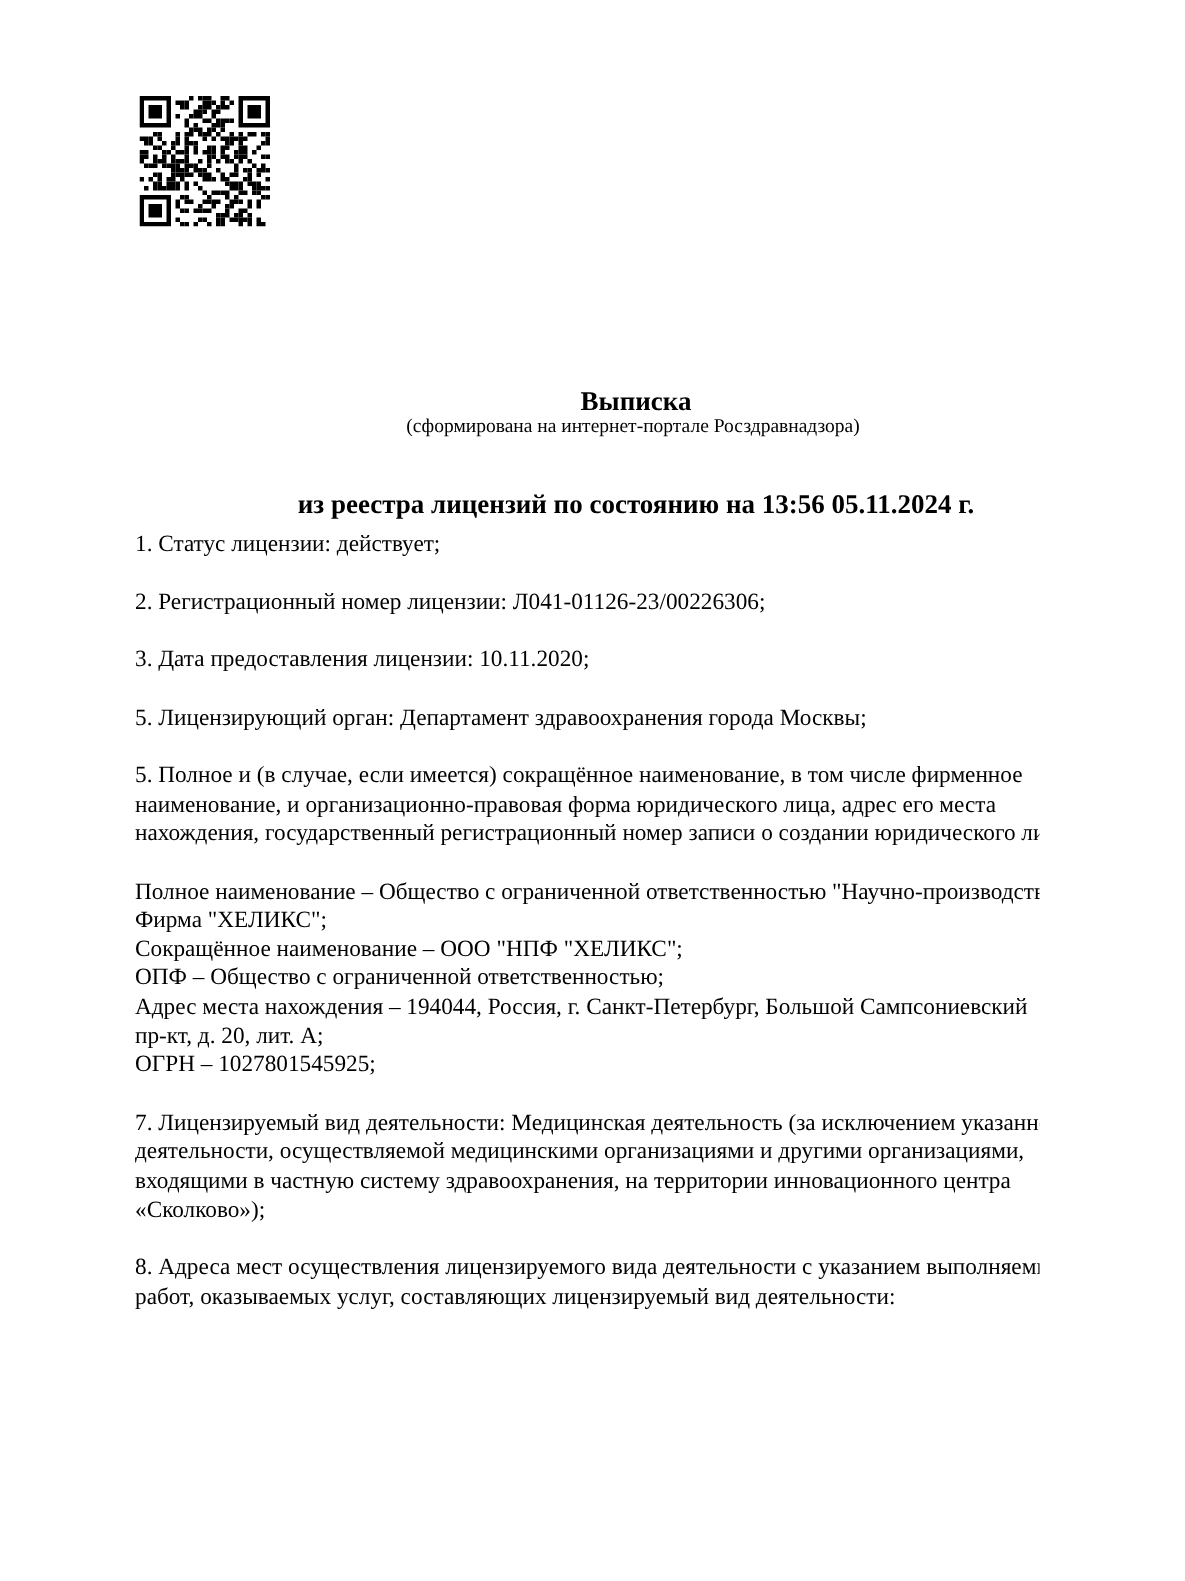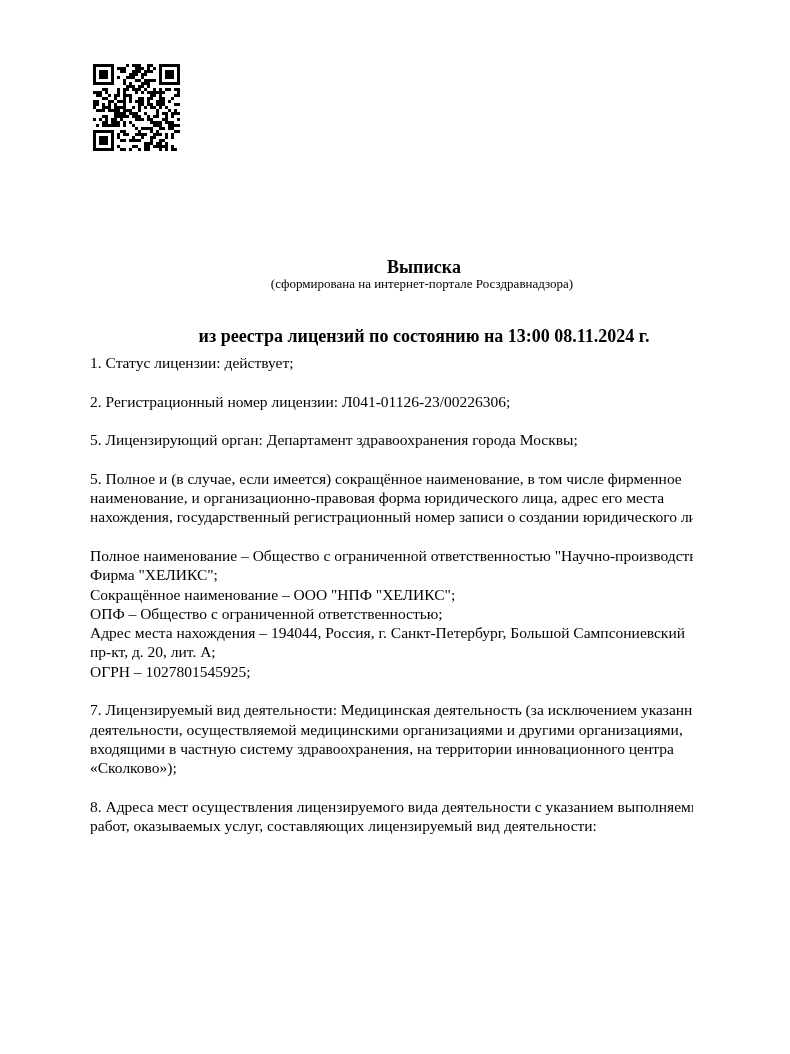--- a/index.html
+++ b/index.html
@@ -379,28 +379,29 @@
         <rect fill="#fff" x="69" y="3" width="15" height="15"></rect>
         <rect x="72" y="6" width="9" height="9"></rect>
         <rect x="0" y="66" width="21" height="21"></rect>
         <rect fill="#fff" x="3" y="69" width="15" height="15"></rect>
         <rect x="6" y="72" width="9" height="9"></rect>
       </svg>
     </div>
 
   <div class="title-block">
     <div>Выписка</div>
-    <div>из реестра лицензий по состоянию на 13:00 08.11.2024 г.</div>
+    <div>из реестра лицензий по состоянию на 13:56 05.11.2024 г.</div>
   </div>
 
   <div class="note">(сформирована на интернет-портале Росздравнадзора)</div>
 
   <div class="doc-body">
     <div class="para">1. Статус лицензии: действует;</div>
     <div class="para">2. Регистрационный номер лицензии: Л041-01126-23/00226306;</div>
+    <div class="para">3. Дата предоставления лицензии: 10.11.2020;</div>
     <div class="para">5. Лицензирующий орган: Департамент здравоохранения города Москвы;</div>
     <div class="para">5. Полное и (в случае, если имеется) сокращённое наименование, в том числе фирменное
 наименование, и организационно-правовая форма юридического лица, адрес его места
 нахождения, государственный регистрационный номер записи о создании юридического лица:</div>
     <div class="para">Полное наименование – Общество с ограниченной ответственностью "Научно-производственная
 Фирма "ХЕЛИКС";
 Сокращённое наименование – ООО "НПФ "ХЕЛИКС";
 ОПФ – Общество с ограниченной ответственностью;
 Адрес места нахождения – 194044, Россия, г. Санкт-Петербург, Большой Сампсониевский
 пр-кт, д. 20, лит. А;

